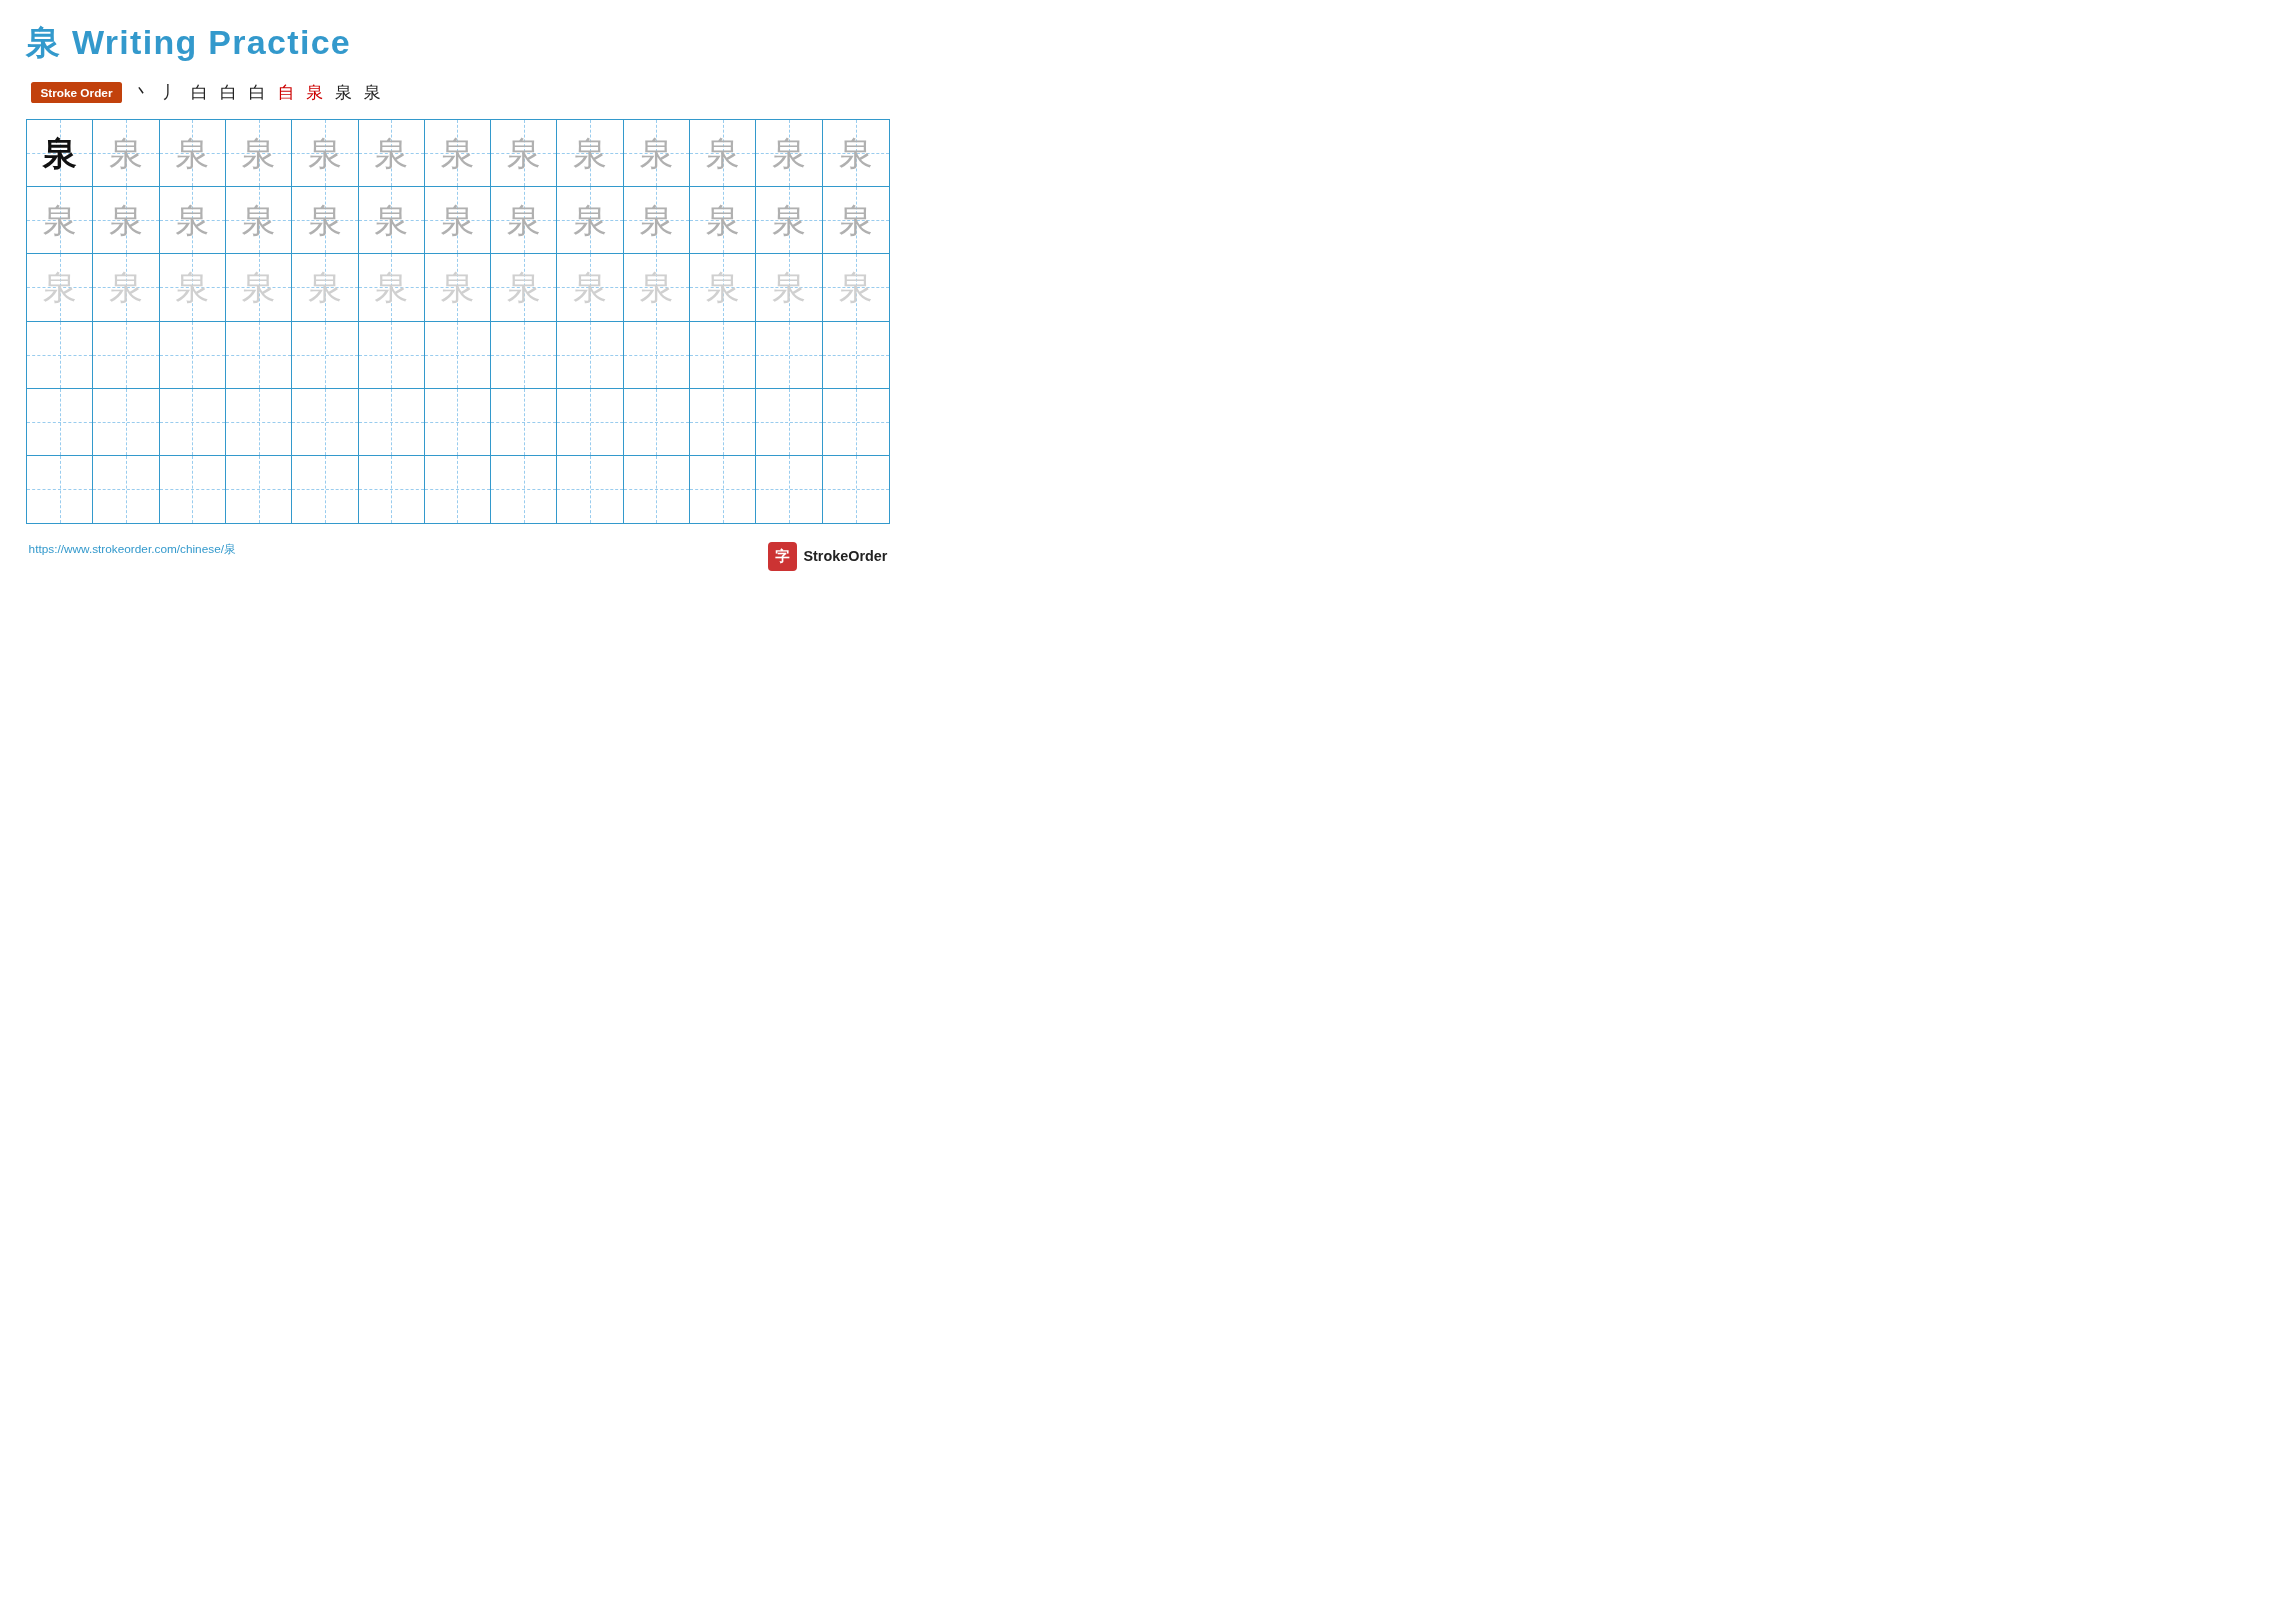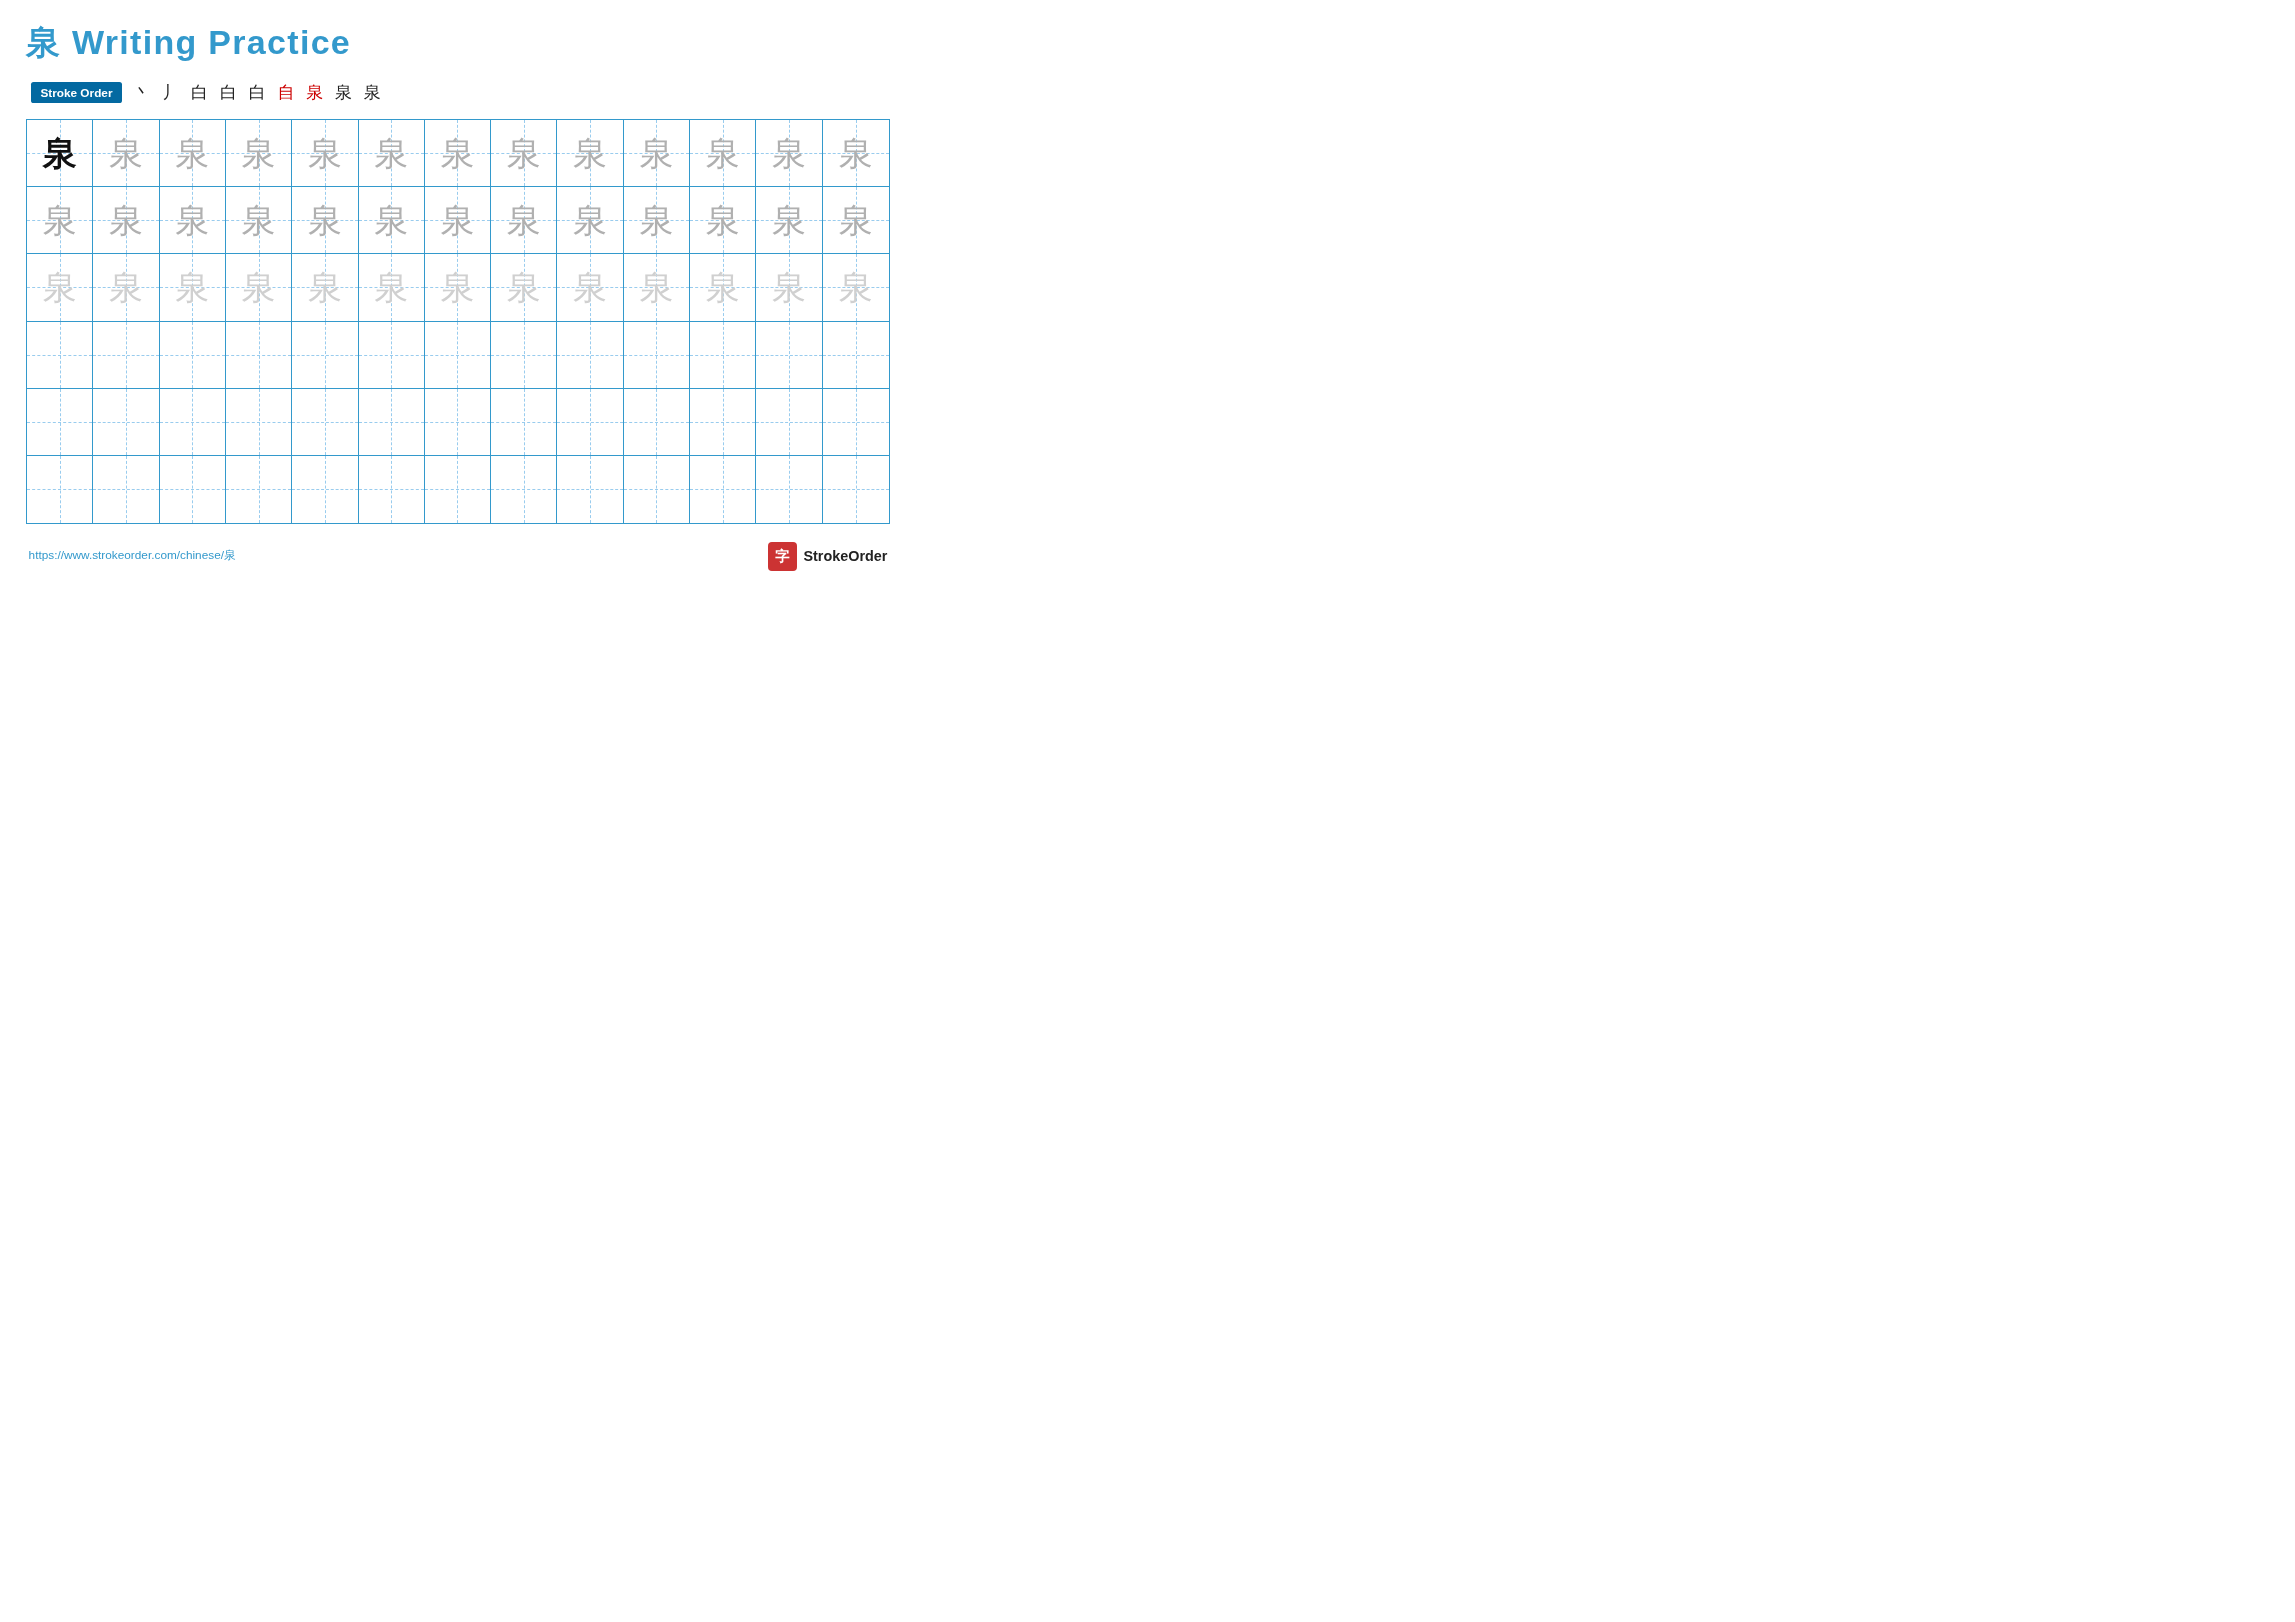--- a/index.html
+++ b/index.html
@@ -26,21 +26,21 @@
     
     .stroke-order-row {
       display: flex;
       align-items: center;
       gap: 11.8px;
       margin-bottom: 14.4px;
       padding-left: 5.2px;
     }
 
     .stroke-order-badge {
-      background: #0369a1;
+      background: #c2410c;
       color: white;
       font-size: 11.8px;
       font-weight: bold;
       padding: 3.3px 9.2px;
       border-radius: 2.6px;
       white-space: nowrap;
     }
 
     .stroke-step {
       font-size: 17px;
@@ -120,21 +120,20 @@
       color: #b0b0b0;
     }
 
     .cell-char.light-gray {
       color: #d0d0d0;
     }
 
     
     .footer {
       display: flex;
-      align-items: center;
       justify-content: space-between;
       margin-top: 18.3px;
       padding: 0 2.6px;
     }
 
     .footer-url {
       color: #3399cc;
       font-size: 11.8px;
       text-decoration: none;
     }

